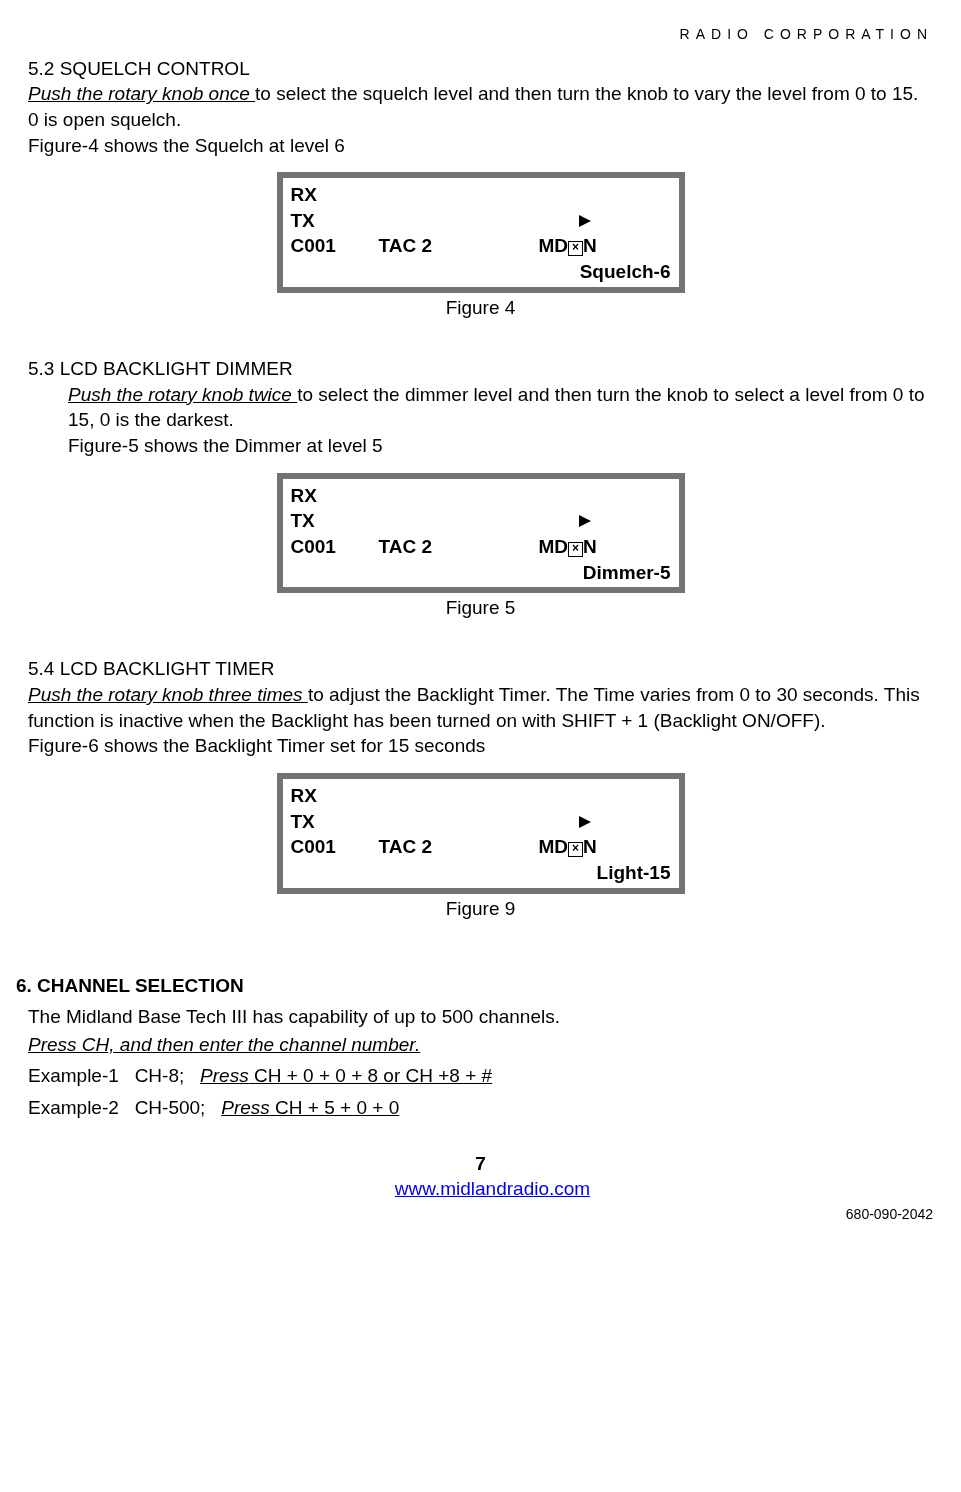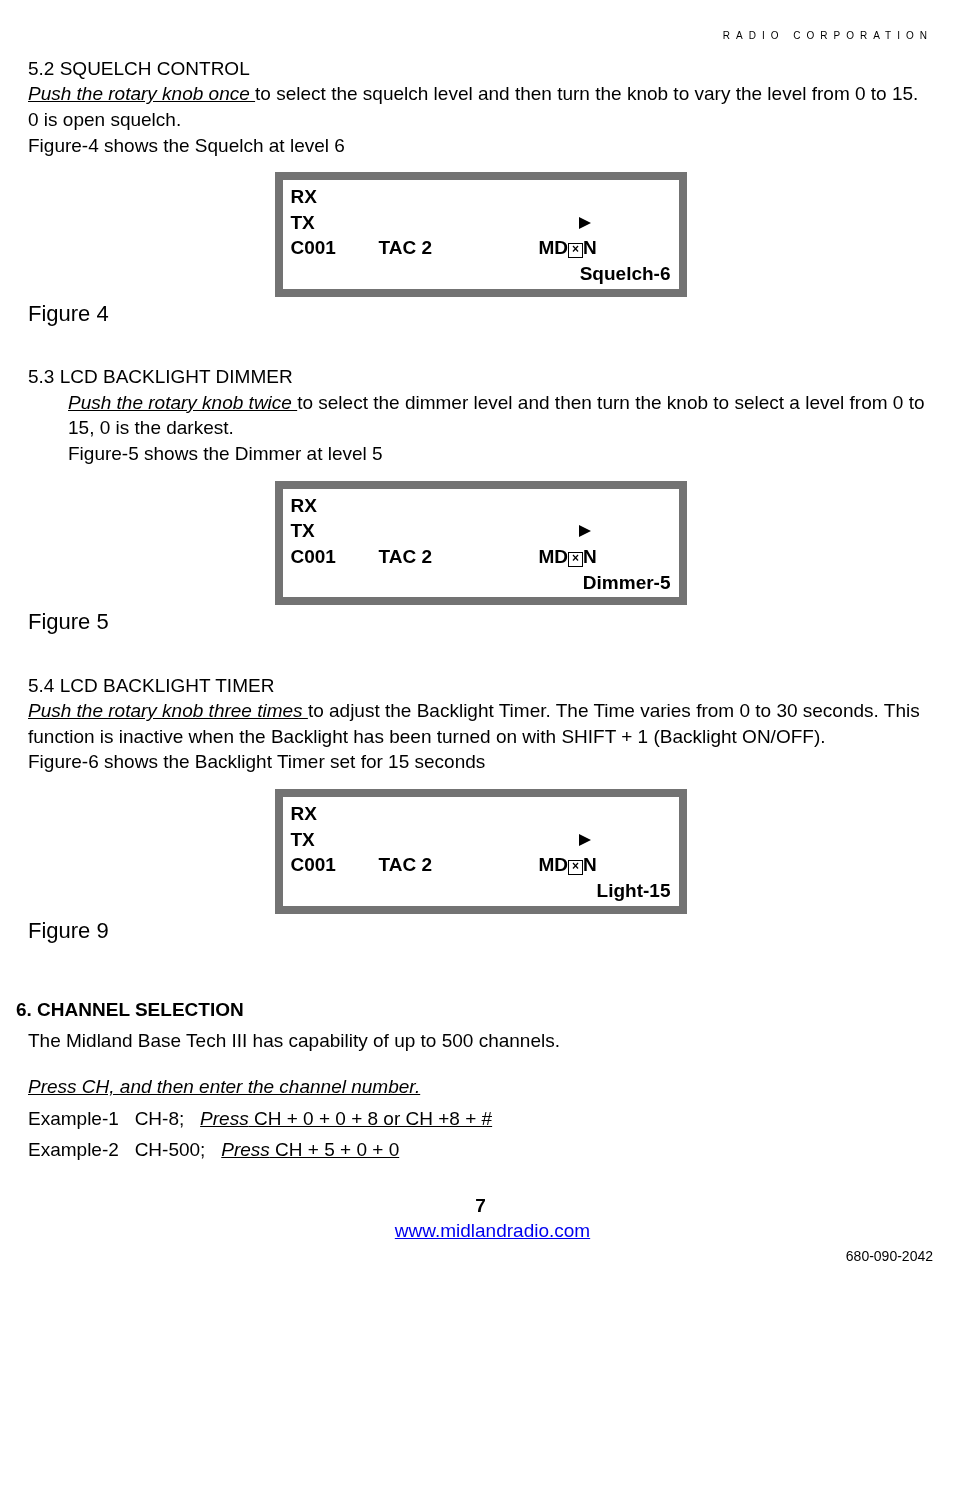--- a/index.html
+++ b/index.html
@@ -28,54 +28,54 @@
       letter-spacing: 2px;
       position: relative;
       padding-left: 28px;
     }
     .logo-globe {
       position: absolute;
       left: -4px;
       top: -8px;
     }
     .logo-sub {
-      font-size: 10px;
+      font-size: 14px;
       letter-spacing: 6px;
       margin-left: 30px;
       margin-top: -4px;
     }
     .logo-reg {
       font-size: 10px;
       vertical-align: super;
     }
     h3.section {
       font-weight: normal;
       font-size: 19px;
       margin: 10px 0 0 0;
     }
     .uline { text-decoration: underline; }
     .ital { font-style: italic; }
     p { margin: 0; }
     .indent { margin-left: 40px; }
     .lcd-box {
-      border: 8px solid #737373;
+      border: 6px solid #737373;
       width: 380px;
       margin: 14px auto 0 auto;
       padding: 4px 8px 2px 8px;
       font-weight: bold;
       font-size: 19px;
       line-height: 1.35;
     }
     .lcd-row { display: flex; }
     .lcd-row .c1 { width: 88px; }
     .lcd-row .c2 { width: 160px; text-align: left; }
     .lcd-row .c3 { flex: 1; text-align: left; }
     .lcd-row .arrow { flex: 1; text-align: center; padding-left: 120px; }
     .lcd-center { text-align: right; }
-    .figcap { text-align: left; font-size: 22px; margin-top: 2px; }
+    .figcap { text-align: center; font-size: 19px; margin-top: 2px; }
     .boxchar {
       display: inline-block;
       border: 1.5px solid #000;
       width: 13px;
       height: 13px;
       line-height: 11px;
       font-size: 12px;
       text-align: center;
       vertical-align: 1px;
       padding: 0;
@@ -180,21 +180,21 @@
     <span class="c3"><span>MD</span><span class="boxchar">×</span><span>N</span></span>
   </div>
   <div class="lcd-center">Light-15</div>
 </div>
 <div class="figcap">Figure 9</div>
 
 <br><br>
 
 <p class="bold sec6">6. CHANNEL SELECTION</p>
 <p style="margin-top:6px">The Midland Base Tech III has capability of up to 500 channels.</p>
-<p style="margin-top:20px"><span class="uline ital">Press CH, and then enter the channel number.</span></p>
+<p style="margin-top:2px"><span class="uline ital">Press CH, and then enter the channel number.</span></p>
 <p style="margin-top:6px; white-space:pre" class="ex-row"><span>Example-1   CH-8;   </span><span class="uline"><span class="ital">Press</span><span> CH + 0 + 0 + 8 or CH +8 + #</span></span></p>
 <p style="margin-top:6px; white-space:pre" class="ex-row"><span>Example-2   CH-500;   </span><span class="uline"><span class="ital">Press</span><span> CH + 5 + 0 + 0</span></span></p>
 
 
 <div class="footer">
   <div class="pagenum">7</div>
   <div><a href="#" class="link">www.midlandradio.com</a></div>
 </div>
 <div class="ver">
   <div>680-090-2042</div>

